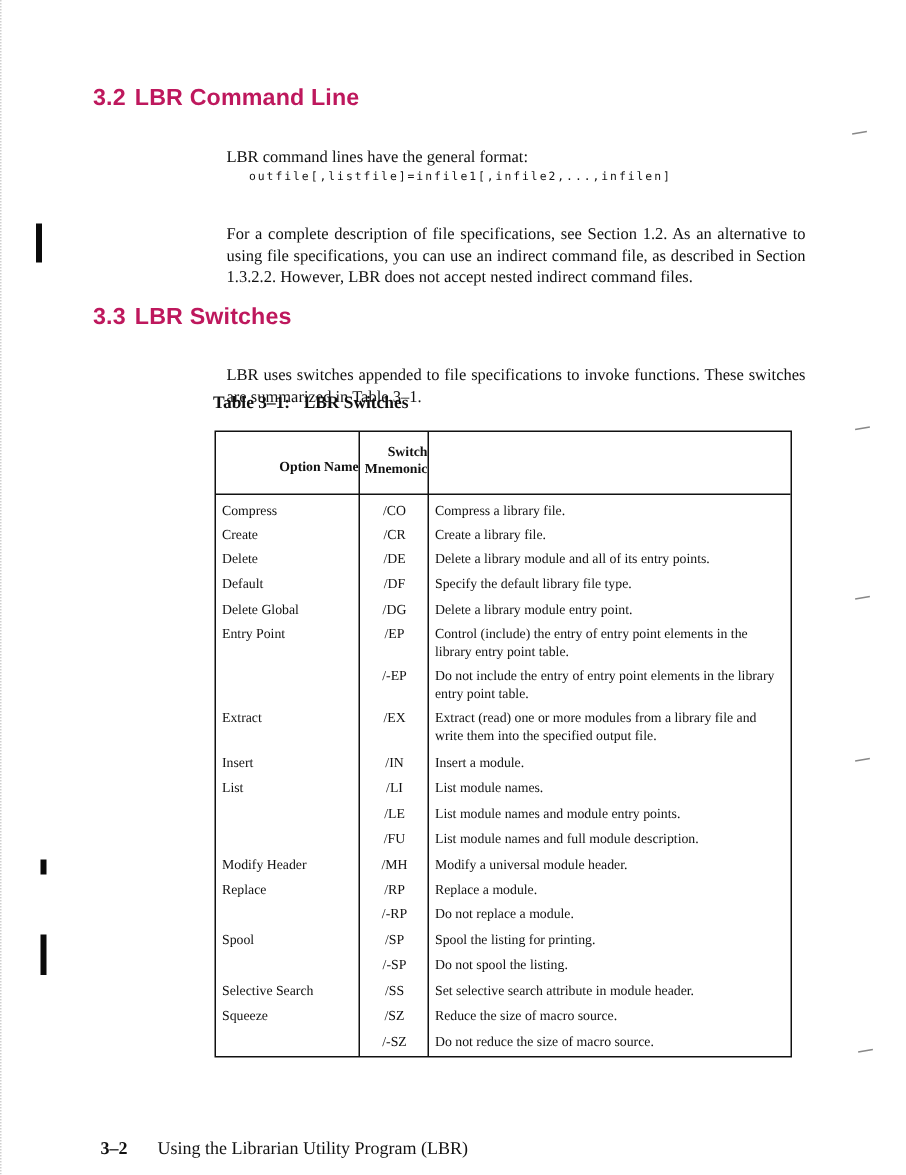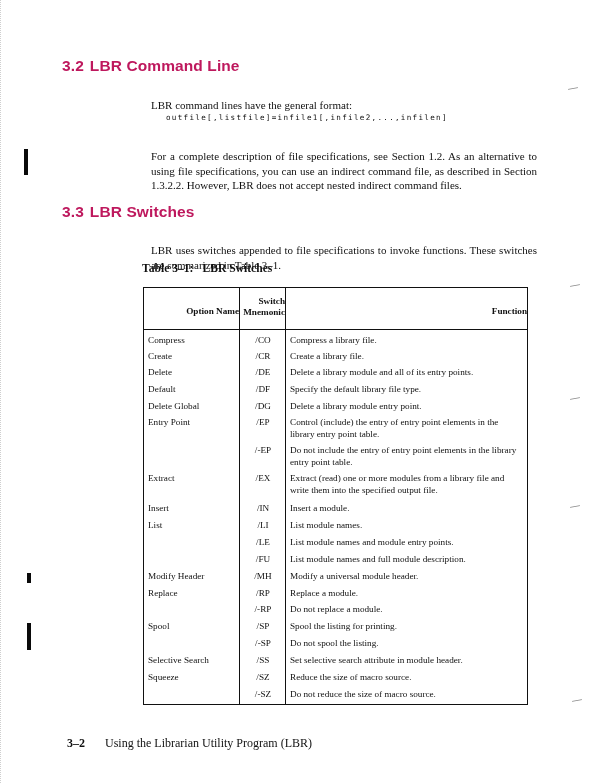--- a/index.html
+++ b/index.html
@@ -11,21 +11,21 @@
     .caption { position: absolute; left: 142px; top: 262px; font-weight: bold; font-size: 11.6px; margin: 0; }
     .caption .title { margin-left: 9px; }
     .tablebox { position: absolute; left: 143px; top: 287px; width: 385px; height: 418px; border: 1.6px solid #111; box-sizing: border-box; }
     .vline { position: absolute; top: 0; bottom: 0; border-left: 1.5px solid #111; }
     .hline { position: absolute; left: 0; right: 0; border-top: 1.5px solid #111; }
     .th { position: absolute; font-weight: bold; font-size: 9.2px; text-align: right; line-height: 11px; }
     .row { position: absolute; left: 0; right: 0; font-size: 9.2px; line-height: 12px; }
     .cell-name { position: absolute; left: 4px; width: 90px; }
     .cell-mn { position: absolute; left: 98px; width: 42px; text-align: center; }
     .cell-fn { position: absolute; left: 146px; width: 232px; }
-    .footer { position: absolute; top: 736px; left: 67px; font-size: 12px; margin: 0; }
+    .footer { position: absolute; top: 758px; left: 67px; font-size: 12px; margin: 0; }
     .footer .pg { font-weight: bold; margin-right: 20px; }
     .changebar { position: absolute; background: #0a0a0a; width: 4px; }
     .margin-mark { position: absolute; width: 10px; border-top: 1px solid #888; transform: rotate(-10deg); }
     .left-edge { position: absolute; left: 0; top: 0; bottom: 0; width: 2px; border-left: 1px dotted #cfcfcf; }
   </style>
 </head>
 <body>
 
 <div class="left-edge"></div>
 
@@ -58,21 +58,20 @@
 <div class="tablebox">
   <div class="vline" style="left:95px;"></div>
   <div class="vline" style="left:141px;"></div>
   <div class="hline" style="top:41px;"></div>
 
   <div class="th" style="left:0; width:95px; top:18px;">Option Name</div>
   <div class="th" style="left:95px; width:46px; top:8px;">
     <div>Switch</div>
     <div>Mnemonic</div>
   </div>
-  <div class="th" style="left:141px; right:0; top:18px;">Function</div>
 
   <div id="rows">
       <div class="row" style="top: 46px;">
         <div class="cell-name">Compress</div>
         <div class="cell-mn">/CO</div>
         <div class="cell-fn">Compress a library file.</div>
       </div>
       <div class="row" style="top: 62px;">
         <div class="cell-name">Create</div>
         <div class="cell-mn">/CR</div>

